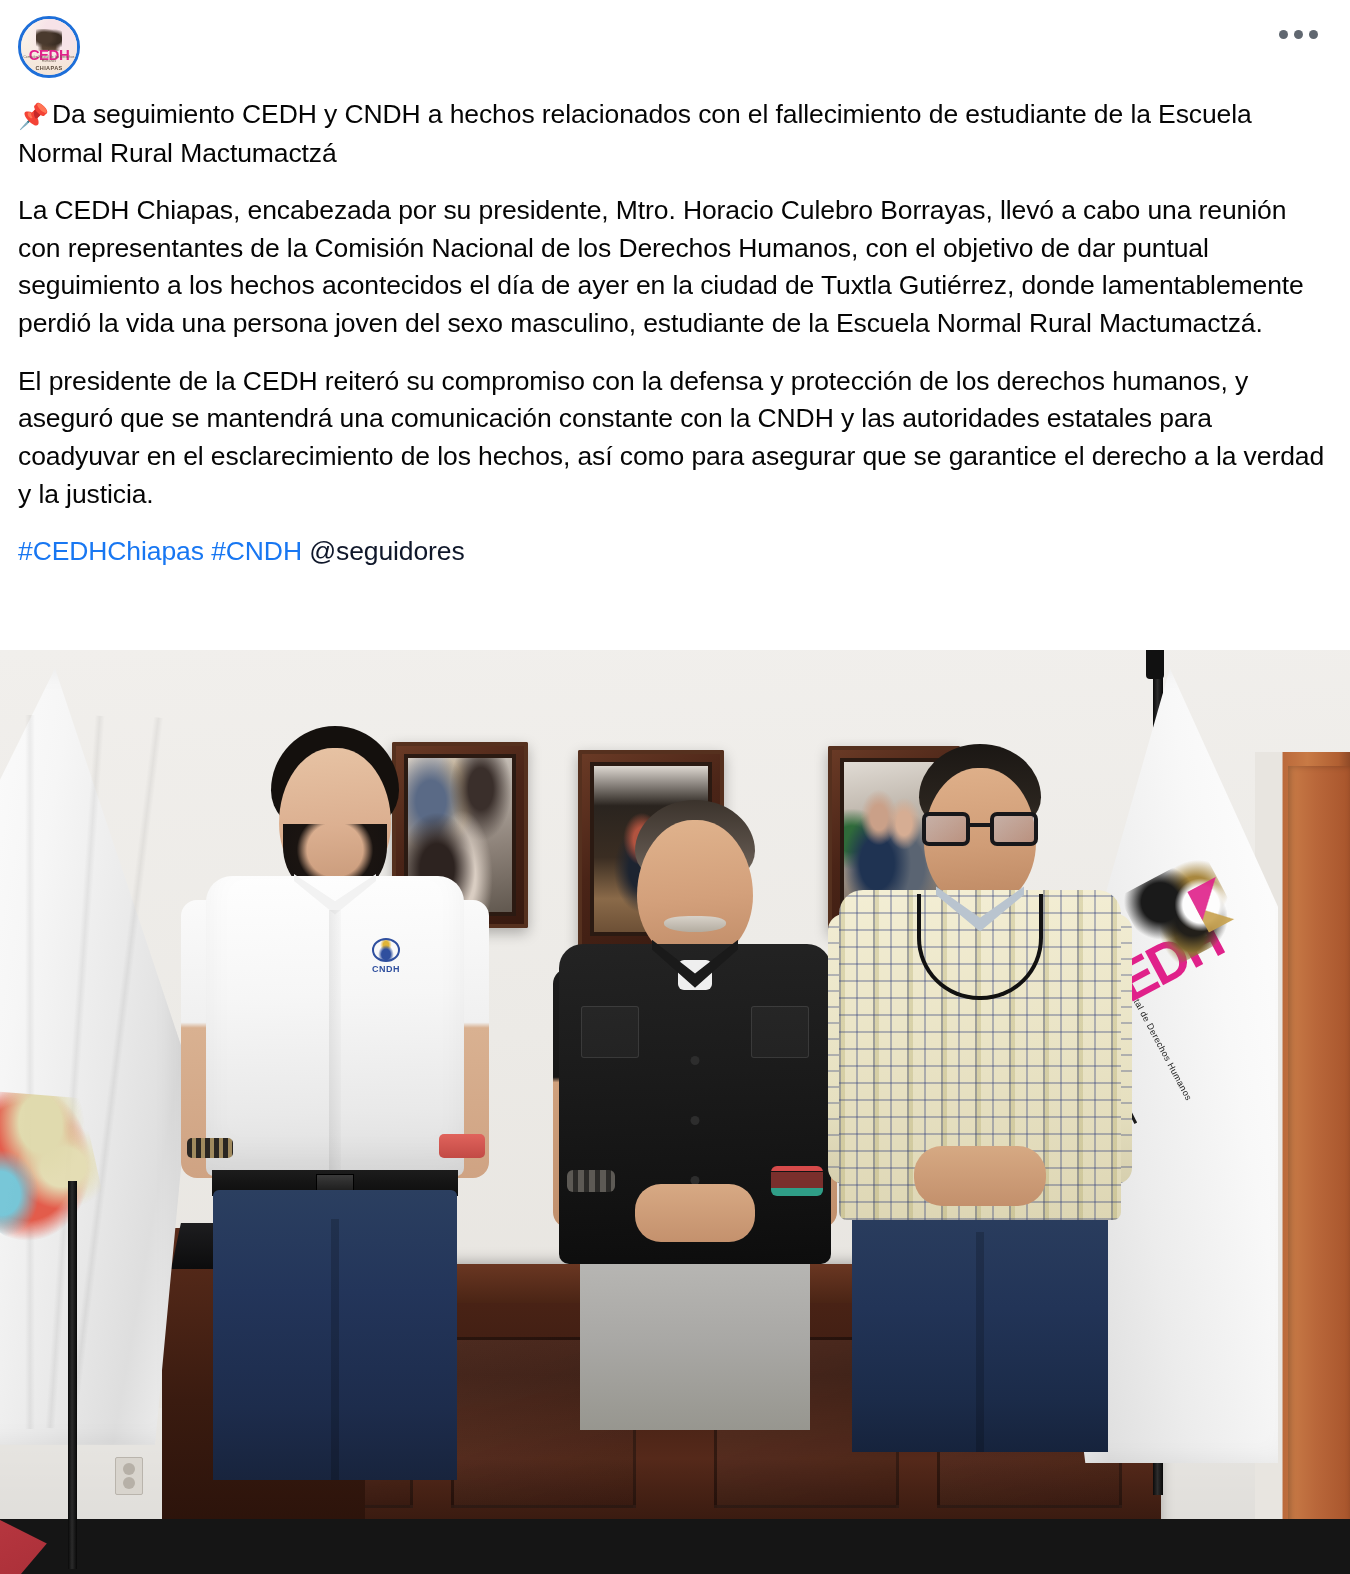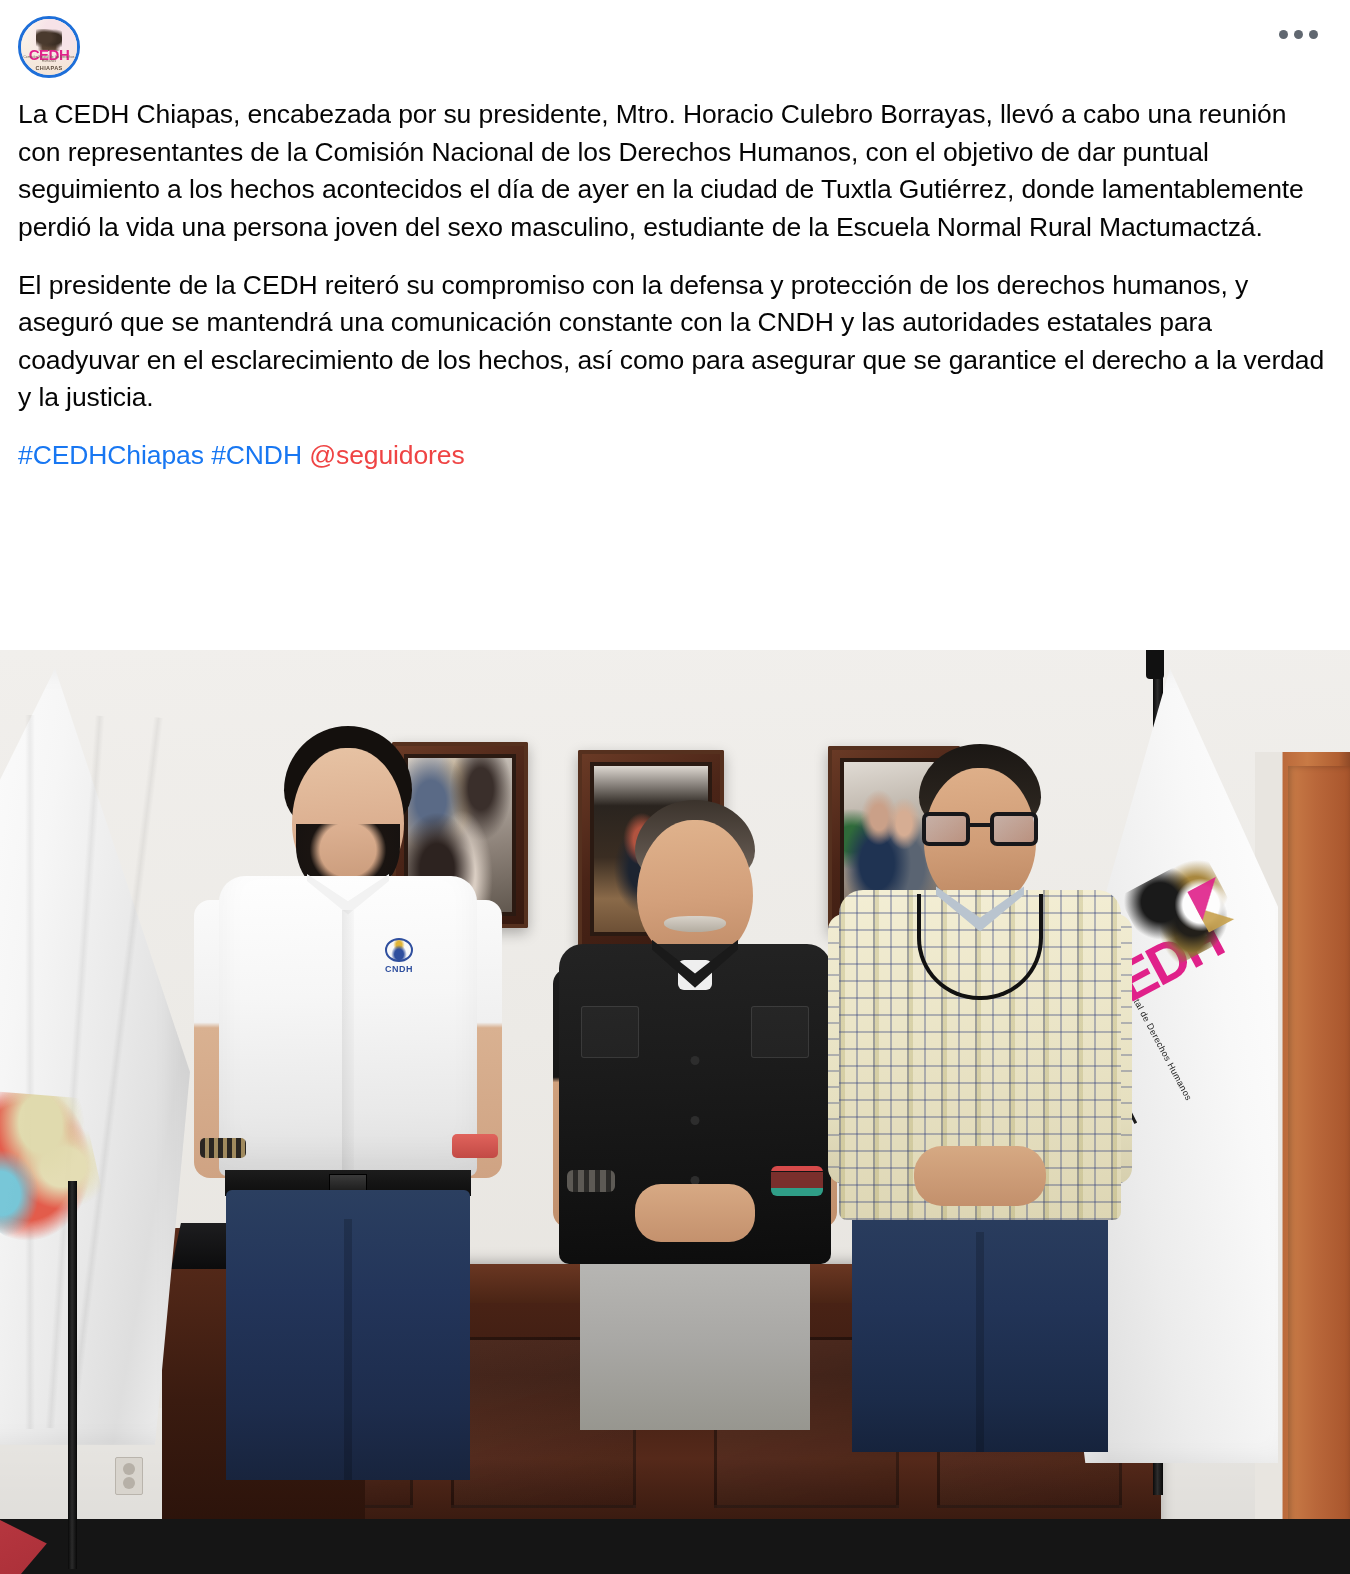--- a/index.html
+++ b/index.html
@@ -113,21 +113,21 @@
     letter-spacing: -0.1px;
   }
   .para:last-child { margin-bottom: 0; }
   .pin {
     font-size:25px;
     margin-right:3px;
     vertical-align:-2px;
   }
   .tags { font-size: 26.5px; line-height:1.42; letter-spacing:-0.1px; }
   .tag { color: #1877f2; }
-  .mention { color: #ef4444; }
+  .mention { color: #0f172a; }
 
   
   .photo-wrap {
     position: absolute;
     left: 0; top: 650px;
     width: 1350px; height: 924px;
     overflow: hidden;
     background: #e9e7e3;
   }
   .scene { position:absolute; inset:0; }
@@ -372,21 +372,21 @@
   }
   .hair {
     position:absolute; left:50%; transform:translateX(-50%);
     border-radius:50% 50% 30% 30% / 62% 62% 38% 38%;
     background:#14100d;
   }
   .torso { position:absolute; left:50%; transform:translateX(-50%); }
   .legs  { position:absolute; left:50%; transform:translateX(-50%); }
 
   
-  .p1-wrap { left:198px; width:300px; height:92%; }
+  .p1-wrap { left:185px; width:300px; height:92%; }
   .p1-hair { width:128px; height:104px; top:2px; }
   .p1-head { width:112px; height:140px; top:24px;
     background: linear-gradient(175deg,#e7c3a4 0%, #dcb091 55%, #c79878 100%); }
   .p1-beard {
     position:absolute; left:50%; transform:translateX(-50%);
     top:100px; width:104px; height:76px;
     background: radial-gradient(ellipse at 50% 34%, rgba(20,16,13,0) 0%, rgba(20,16,13,0) 38%, #1a1411 52%, #141110 100%);
     border-radius:0 0 50% 50% / 0 0 70% 70%;
   }
   .p1-torso {
@@ -608,20 +608,23 @@
 
     <div class="more-btn">
       <span></span>
       <span></span>
       <span></span>
     </div>
   </div>
 
   <div class="post-body">
 
+    <div class="para">
+      <span class="pin">📌</span><span>Da seguimiento CEDH y CNDH a hechos relacionados con el fallecimiento de estudiante de la Escuela Normal Rural Mactumactzá</span>
+    </div>
 
     <div class="para">La CEDH Chiapas, encabezada por su presidente, Mtro. Horacio Culebro Borrayas, llevó a cabo una reunión con representantes de la Comisión Nacional de los Derechos Humanos, con el objetivo de dar puntual seguimiento a los hechos acontecidos el día de ayer en la ciudad de Tuxtla Gutiérrez, donde lamentablemente perdió la vida una persona joven del sexo masculino, estudiante de la Escuela Normal Rural Mactumactzá.</div>
 
     <div class="para">El presidente de la CEDH reiteró su compromiso con la defensa y protección de los derechos humanos, y aseguró que se mantendrá una comunicación constante con la CNDH y las autoridades estatales para coadyuvar en el esclarecimiento de los hechos, así como para asegurar que se garantice el derecho a la verdad y la justicia.</div>
 
     <div class="tags">
       <span class="tag">#CEDHChiapas</span>
       <span class="tag">#CNDH</span>
       <span class="mention">@seguidores</span>
     </div>

